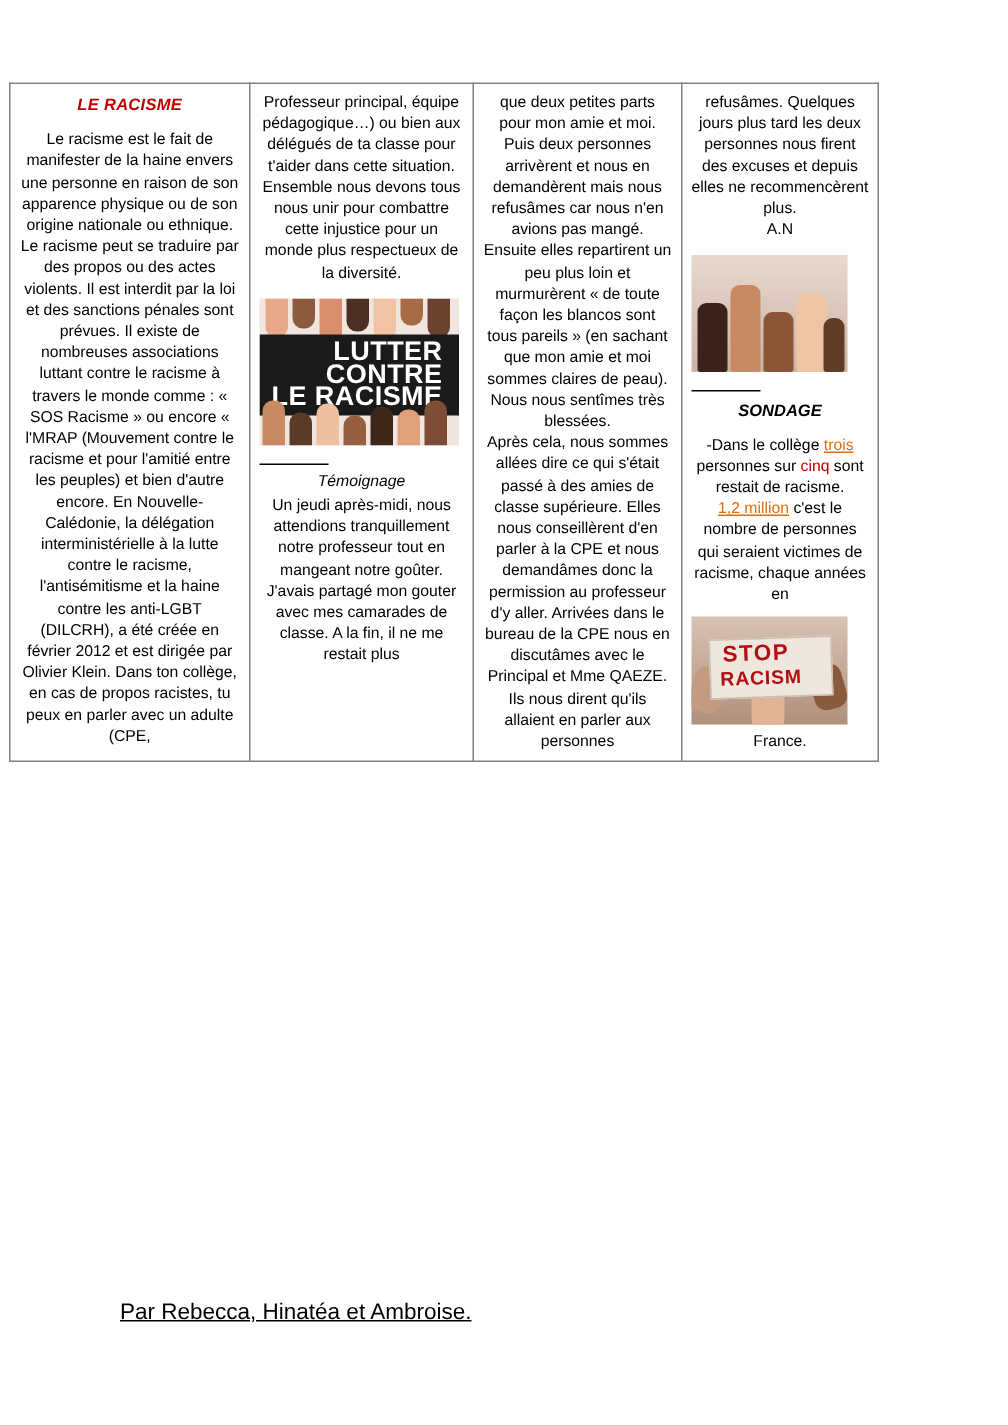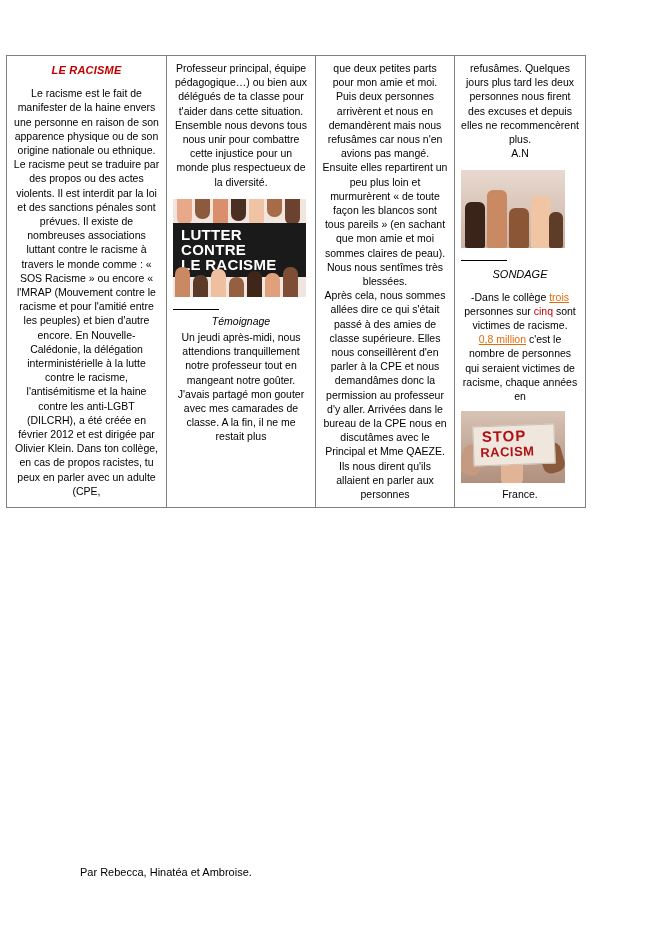--- a/index.html
+++ b/index.html
@@ -61,21 +61,21 @@
     margin: 12px 0 4px 0;
   }
   .sub-head {
     font-weight: normal;
     font-style: italic;
     font-size: 10.5px;
     text-align: center;
     margin: 0 0 2px 0;
   }
   .sondage-head {
-    font-weight: normal;
+    font-weight: bold;
     font-style: italic;
     font-size: 11px;
     text-align: center;
     margin: 6px 0 8px 0;
   }
   .hl-orange { color: #e36c0a; text-decoration: underline; }
   .hl-red { color: #c00000; margin-top: 32px; }
 
   
   .poster {
@@ -92,24 +92,24 @@
     top: 24px;
     height: 54px;
     background: #1a1a1a;
   }
   .poster .ptext {
     position: absolute;
     left: 8px;
     top: 28px;
     color: #ffffff;
     font-weight: bold;
-    font-size: 15px;
+    font-size: 18px;
     line-height: 15px;
     letter-spacing: 0.3px;
-    text-align: left;
+    text-align: right;
   }
   .poster .h {
     position: absolute;
     bottom: 0;
     width: 15px;
     height: 30px;
     border-radius: 7px 7px 0 0;
   }
   .poster .ht {
     position: absolute;
@@ -177,21 +177,22 @@
     width: 22px;
     height: 30px;
     background: #c49a80;
     border-radius: 8px;
   }
 
   .byline {
     position: absolute;
     left: 80px;
     top: 866px;
-    font-size: 11px;
+    font-size: 15px;
+    text-decoration: underline;
   }
 </style>
 </head>
 <body>
 
 <div class="page">
 
   <table class="article-table">
     <tbody>
         <tr>
@@ -245,23 +246,23 @@
           <div class="fist" style="left:4px;  height:46px; background:#3a241a;"></div>
           <div class="fist" style="left:26px; height:58px; background:#c98a63;"></div>
           <div class="fist" style="left:48px; height:40px; background:#8a5636;"></div>
           <div class="fist" style="left:70px; height:52px; background:#efc5a4;"></div>
           <div class="fist" style="left:88px; height:36px; background:#5e3c28; width:14px;"></div>
         </div>
 
         <div class="sep-line"></div>
         <div class="sondage-head">SONDAGE</div>
 
-        <p class="body"><span>-Dans le collège </span><span class="hl-orange">trois</span><span> personnes sur </span><span class="hl-red">cinq</span><span> sont victimes de racisme.</span></p>
-
-        <p class="body"><span class="hl-orange">0,8 million</span><span> c'est le nombre de personnes qui seraient victimes de racisme, chaque années en</span></p>
+        <p class="body"><span>-Dans le collège </span><span class="hl-orange">trois</span><span> personnes sur </span><span class="hl-red">cinq</span><span> sont restait de racisme.</span></p>
+
+        <p class="body"><span class="hl-orange">1,2 million</span><span> c'est le nombre de personnes qui seraient victimes de racisme, chaque années en</span></p>
 
         <div class="stop">
           <div class="hand" style="left:0px;  top:34px; transform:rotate(18deg);"></div>
           <div class="hand" style="left:80px; top:32px; background:#8a5a3d; transform:rotate(-16deg);"></div>
           <div class="hand" style="left:40px; top:46px; background:#e0b495;"></div>
           <div class="sign">
             <div class="sline1">STOP</div>
             <div class="sline2">RACISM</div>
           </div>
         </div>

